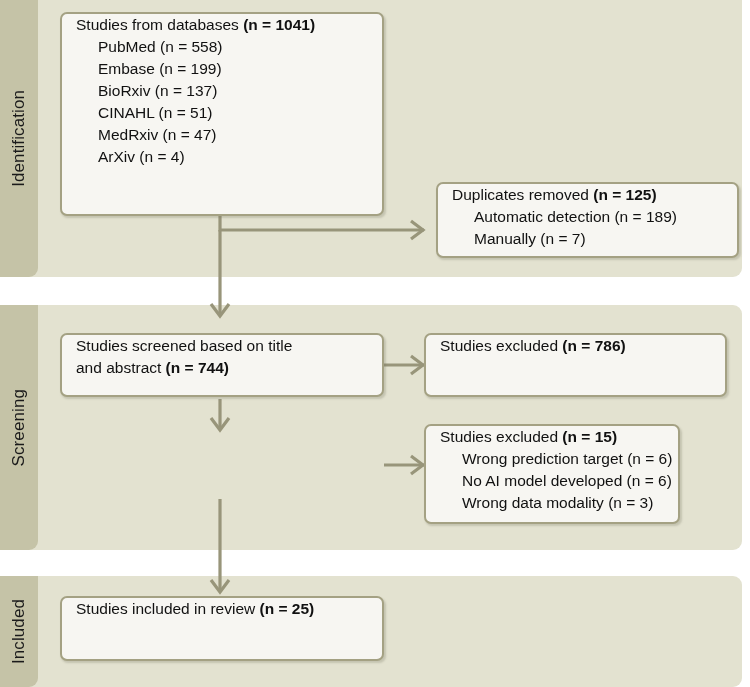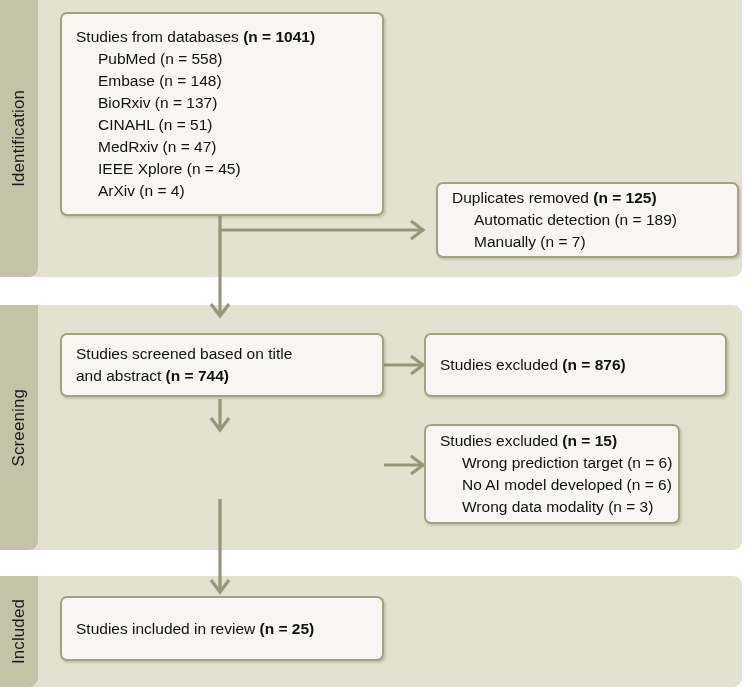--- a/index.html
+++ b/index.html
@@ -55,21 +55,21 @@
   
   .nodebox {
     position: absolute;
     background: #f7f6f2;
     border: 2px solid #a4a183;
     border-radius: 7px;
     box-sizing: border-box;
     box-shadow: 1.5px 2px 2px rgba(120,118,96,0.28);
     display: flex;
     flex-direction: column;
-    justify-content: center;
+    justify-content: flex-start;
   }
   .nodebox .lines {
     padding: 0 14px;
   }
   .nodebox .line {
     font-size: 15.5px;
     color: #111111;
     line-height: 1.42;
     white-space: nowrap;
   }
@@ -138,25 +138,24 @@
     <polyline points="220,499 220,592"></polyline>
     <polyline class="head" points="211,580 220,592 229,580"></polyline>
   </svg>
 
   <div class="nodebox" style="left:60px; top:12px; width:324px; height:204px;">
     <div class="lines">
       <div class="line">
         <span>Studies from databases </span><b>(n = 1041)</b>
       </div>
       <div class="line indent">PubMed (n = 558)</div>
-      <div class="line indent">Embase (n = 148)</div>
+      <div class="line indent">Embase (n = 199)</div>
       <div class="line indent">BioRxiv (n = 137)</div>
       <div class="line indent">CINAHL (n = 51)</div>
       <div class="line indent">MedRxiv (n = 47)</div>
-      <div class="line indent">IEEE Xplore (n = 45)</div>
       <div class="line indent">ArXiv (n = 4)</div>
     </div>
   </div>
 
   <div class="nodebox" style="left:424px; top:182px; width:303px; height:76px;margin-left:12px;">
     <div class="lines">
       <div class="line">
         <span>Duplicates removed </span><b>(n = 125)</b>
       </div>
       <div class="line indent">Automatic detection (n = 189)</div>
@@ -169,21 +168,21 @@
       <div class="line">Studies screened based on title</div>
       <div class="line">
         <span>and abstract </span><b>(n = 744)</b>
       </div>
     </div>
   </div>
 
   <div class="nodebox" style="left:424px; top:333px; width:303px; height:64px;">
     <div class="lines">
       <div class="line">
-        <span>Studies excluded </span><b>(n = 876)</b>
+        <span>Studies excluded </span><b>(n = 786)</b>
       </div>
     </div>
   </div>
 
 
   <div class="nodebox" style="left:424px; top:424px; width:256px; height:100px;">
     <div class="lines">
       <div class="line">
         <span>Studies excluded </span><b>(n = 15)</b>
       </div>

